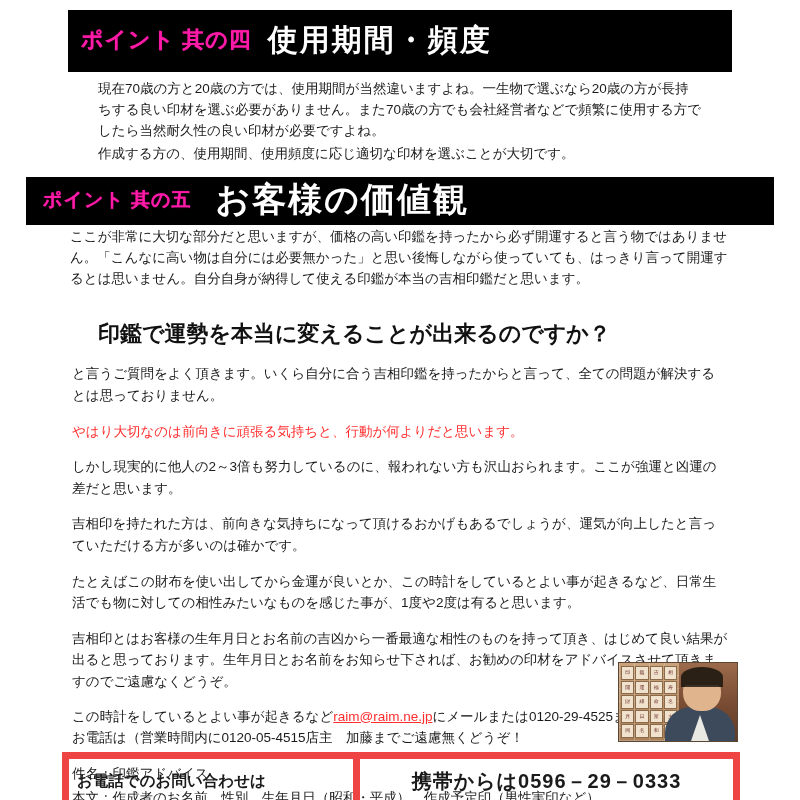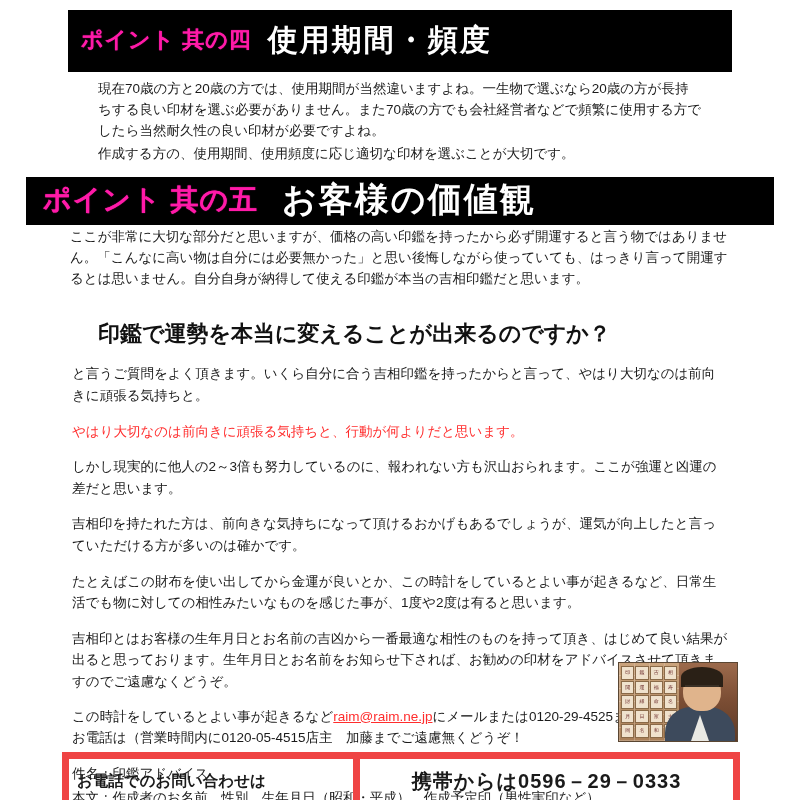--- a/index.html
+++ b/index.html
@@ -41,21 +41,21 @@
   }
   .banner .point-label {
     color: #ff1aa8;
     font-weight: bold;
     font-size: 22px;
     letter-spacing: 1px;
     white-space: nowrap;
     text-shadow: 0 0 1px #ff1aa8;
   }
   .banner-2 .point-label {
-    font-size: 28px;
+    font-size: 19px;
   }
   .banner .title {
     color: #ffffff;
     font-weight: bold;
     font-size: 30px;
     letter-spacing: 2px;
     white-space: nowrap;
     margin-left: 16px;
   }
   .banner-2 .title {
@@ -217,21 +217,21 @@
   <p class="para" style="margin-top:2px;">作成する方の、使用期間、使用頻度に応じ適切な印材を選ぶことが大切です。</p>
 
   <div class="banner banner-2">
     <span class="point-label">ポイント 其の五</span>
     <span class="title">お客様の価値観</span>
   </div>
   <p class="para para-wide">ここが非常に大切な部分だと思いますが、価格の高い印鑑を持ったから必ず開運すると言う物ではありません。「こんなに高い物は自分には必要無かった」と思い後悔しながら使っていても、はっきり言って開運するとは思いません。自分自身が納得して使える印鑑が本当の吉相印鑑だと思います。</p>
 
   <div class="question">印鑑で運勢を本当に変えることが出来るのですか？</div>
 
-  <p class="block">と言うご質問をよく頂きます。いくら自分に合う吉相印鑑を持ったからと言って、やはり大切なのは前向きに頑張る気持ちと。</p>
+  <p class="block">と言うご質問をよく頂きます。いくら自分に合う吉相印鑑を持ったからと言って、全ての問題が解決するとは思っておりません。</p>
   <p class="block red">やはり大切なのは前向きに頑張る気持ちと、行動が何よりだと思います。</p>
   <p class="block">しかし現実的に他人の2～3倍も努力しているのに、報われない方も沢山おられます。ここが強運と凶運の差だと思います。</p>
   <p class="block">吉相印を持たれた方は、前向きな気持ちになって頂けるおかげもあるでしょうが、運気が向上したと言っていただける方が多いのは確かです。</p>
   <p class="block">たとえばこの財布を使い出してから金運が良いとか、この時計をしているとよい事が起きるなど、日常生活でも物に対しての相性みたいなものを感じた事が、1度や2度は有ると思います。</p>
   <p class="block">吉相印とはお客様の生年月日とお名前の吉凶から一番最適な相性のものを持って頂き、はじめて良い結果が出ると思っております。生年月日とお名前をお知らせ下されば、お勧めの印材をアドバイスさせて頂きますのでご遠慮なくどうぞ。</p>
 
   <p class="block tight"><span>この時計をしているとよい事が起きるなど</span><a class="mail" href="#">raim@raim.ne.jp</a><span>にメールまたは0120-29-4525までFAX下さい。お電話は（営業時間内に0120-05-4515店主　加藤までご遠慮無くどうぞ！</span></p>
 
   <div class="kv"><span>件名：</span><span>印鑑アドバイス</span></div>
   <div class="kv" style="margin-top:2px;"><span>本文：</span><span>作成者のお名前、性別、生年月日（昭和・平成）、作成予定印（男性実印など）</span></div>

